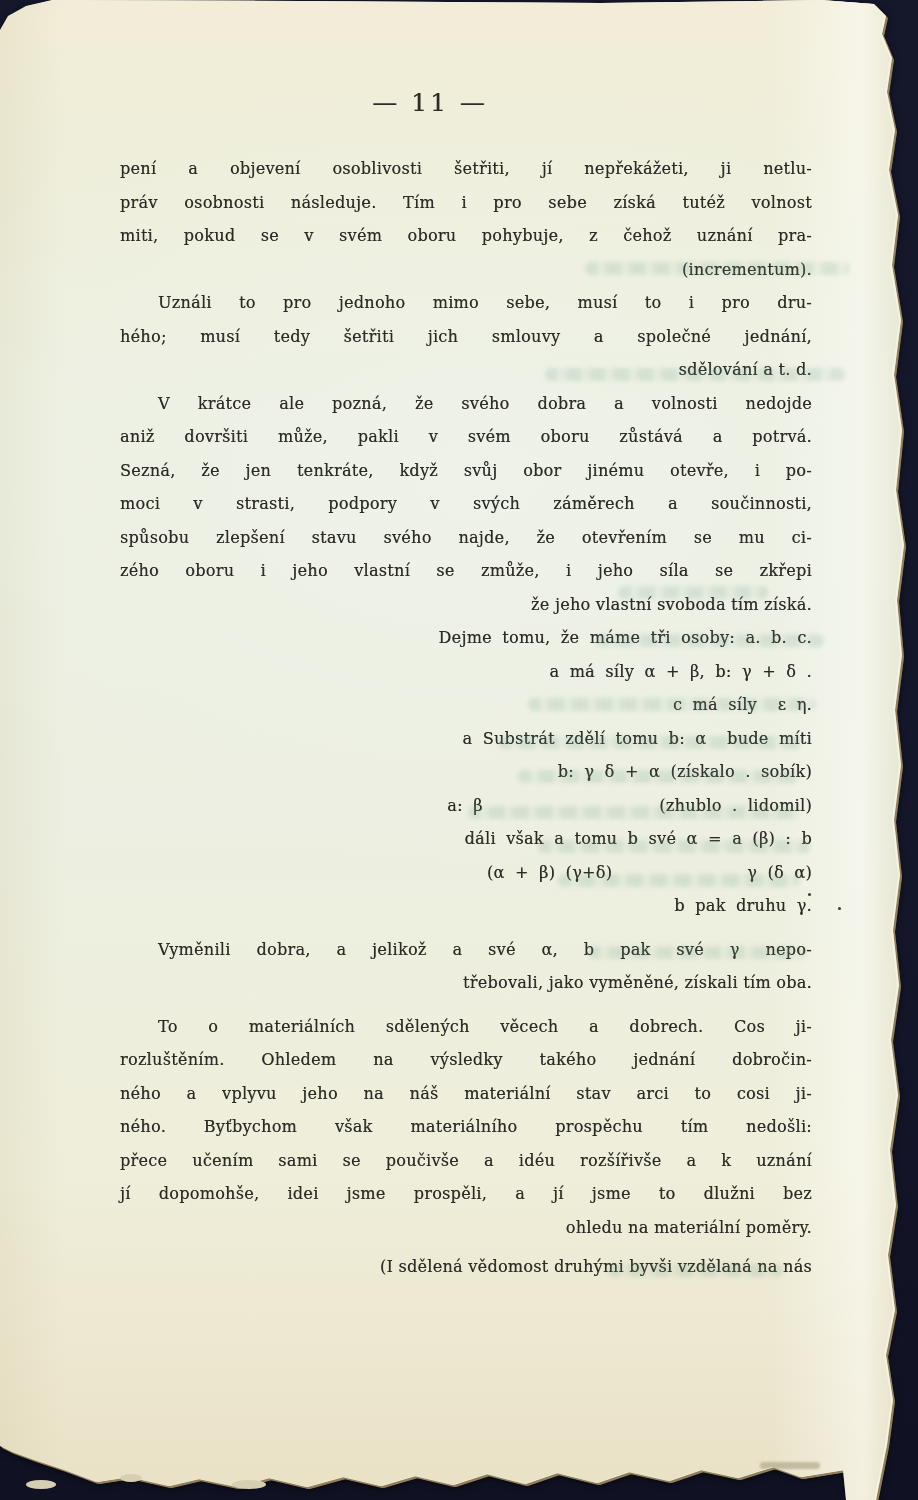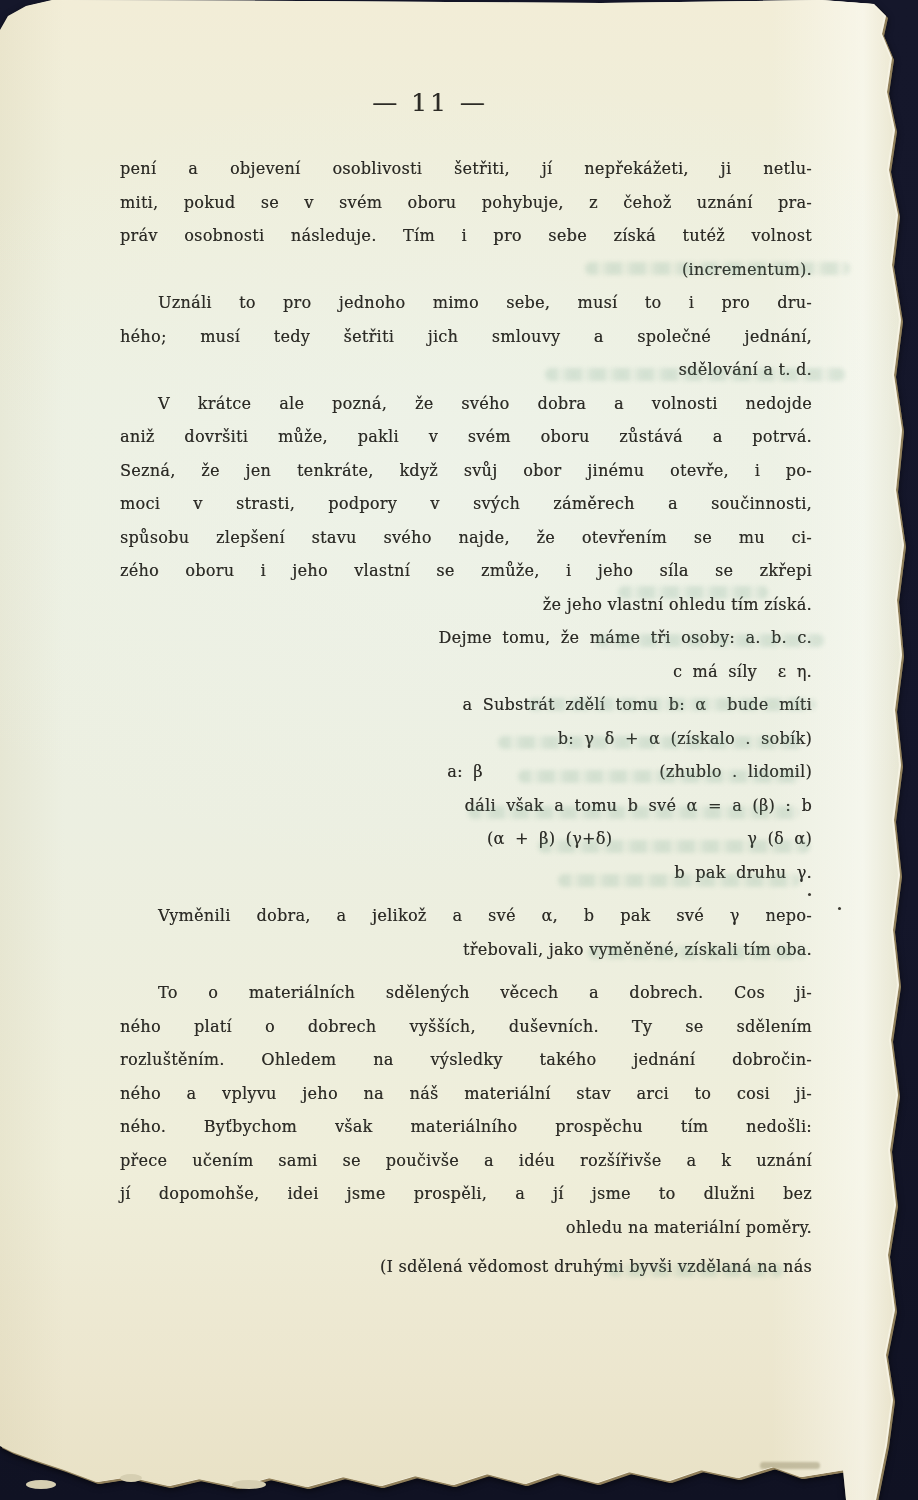--- a/index.html
+++ b/index.html
@@ -52,45 +52,45 @@
 <body>
 
 <div id="stage">
   <div id="paper-wrap">
     <div id="paper">
 
       <div id="page-number">— 11 —</div>
 
       <div id="text-block">
           <div class="ln j">pení a objevení osoblivosti šetřiti, jí nepřekážeti, ji netlu-</div>
+          <div class="ln j">práv osobnosti následuje. Tím i pro sebe získá tutéž volnost</div>
           <div class="ln j">miti, pokud se v svém oboru pohybuje, z čehož uznání pra-</div>
-          <div class="ln j">práv osobnosti následuje. Tím i pro sebe získá tutéž volnost</div>
           <div class="ln">(incrementum).</div>
           <div class="ln j ind">Uználi to pro jednoho mimo sebe, musí to i pro dru-</div>
           <div class="ln j">hého; musí tedy šetřiti jich smlouvy a společné jednání,</div>
           <div class="ln">sdělování a t. d.</div>
           <div class="ln j ind">V krátce ale pozná, že svého dobra a volnosti nedojde</div>
           <div class="ln j">aniž dovršiti může, pakli v svém oboru zůstává a potrvá.</div>
           <div class="ln j">Sezná, že jen tenkráte, když svůj obor jinému otevře, i po-</div>
           <div class="ln j">moci v strasti, podpory v svých záměrech a součinnosti,</div>
           <div class="ln j">spůsobu zlepšení stavu svého najde, že otevřením se mu ci-</div>
           <div class="ln j">zého oboru i jeho vlastní se zmůže, i jeho síla se zkřepi</div>
-          <div class="ln">že jeho vlastní ohledu tím získá.</div>
+          <div class="ln">že jeho vlastní svoboda tím získá.</div>
           <div class="ln ind f"><span>Dejme tomu, že máme tři osoby: </span><span class="it">a. b. c.</span></div>
+          <div class="ln fm1 f"><span class="it">a</span><span> má síly </span><span class="it">α + β, b: γ + δ</span><span> .</span></div>
           <div class="ln fm1 f"><span class="it">c</span><span> má síly  </span><span class="it">ε η</span><span>.</span></div>
           <div class="ln f"><span class="it">a</span><span> Substrát zdělí tomu </span><span class="it">b: α</span><span>  bude míti</span></div>
           <div class="ln fm2 f"><span class="it">b: γ δ + α</span><span> (získalo . sobík)</span></div>
           <div class="ln fm1 f"><span class="it">a: β</span><span>                 (zhublo . lidomil)</span></div>
           <div class="ln f"><span>dáli však </span><span class="it">a</span><span> tomu </span><span class="it">b</span><span> své </span><span class="it">α = a (β) : b</span></div>
           <div class="ln fm1 f"><span class="it">(α + β) (γ+δ)</span><span>             </span><span class="it">γ (δ α)</span></div>
           <div class="ln f"><span class="it">b</span><span> pak druhu </span><span class="it">γ</span><span>.</span></div>
           <div class="ln j ind sp10"><span>Vyměnili dobra, a jelikož </span><span class="it">a</span><span> své </span><span class="it">α</span><span>, </span><span class="it">b</span><span> pak své </span><span class="it">γ</span><span> nepo-</span></div>
           <div class="ln">třebovali, jako vyměněné, získali tím oba.</div>
           <div class="ln j ind sp10">To o materiálních sdělených věcech a dobrech. Cos ji-</div>
-          <div class="ln j">ného platí o dobrech vyšších, duševních. Ty se sdělením</div>
           <div class="ln j">rozluštěním. Ohledem na výsledky takého jednání dobročin-</div>
           <div class="ln j">ného a vplyvu jeho na náš materiální stav arci to cosi ji-</div>
           <div class="ln j">ného. Byťbychom však materiálního prospěchu tím nedošli:</div>
           <div class="ln j">přece učením sami se poučivše a idéu rozšířivše a k uznání</div>
           <div class="ln j">jí dopomohše, idei jsme prospěli, a jí jsme to dlužni bez</div>
           <div class="ln">ohledu na materiální poměry.</div>
           <div class="ln ind sp6">(I sdělená vědomost druhými byvši vzdělaná na nás</div>
         </div>
 
       <div class="g" style="left:585px;top:262px;width:265px"></div>

